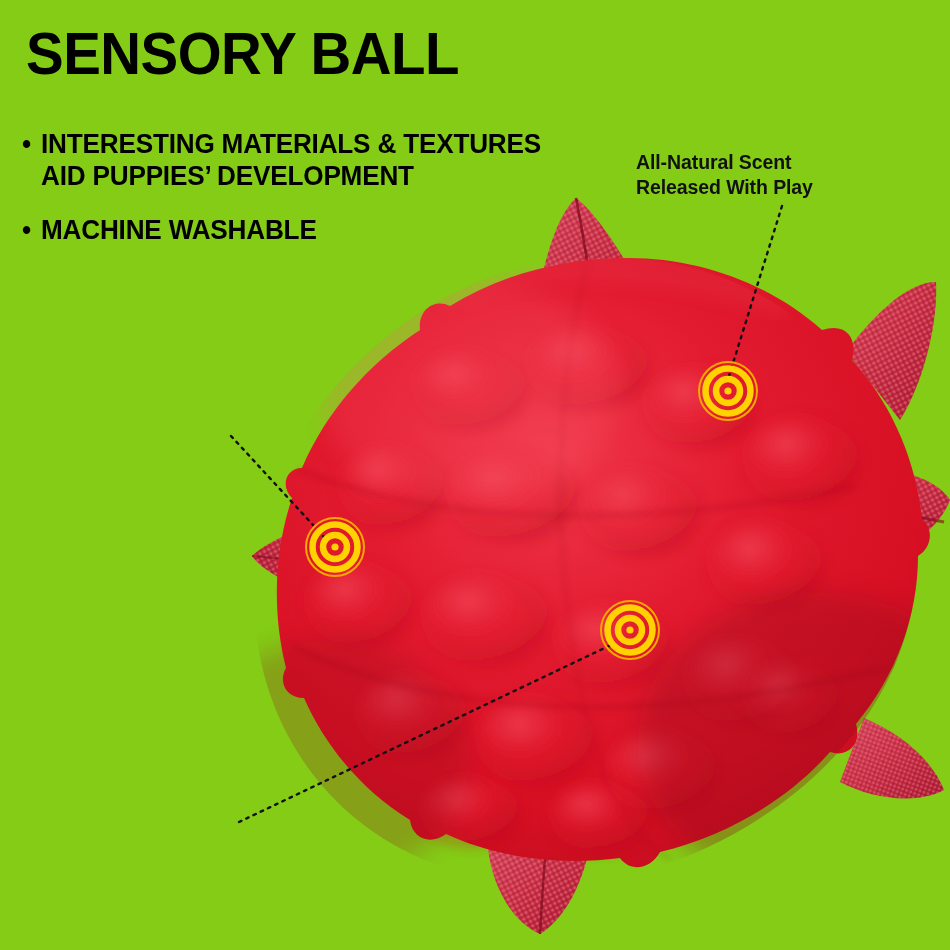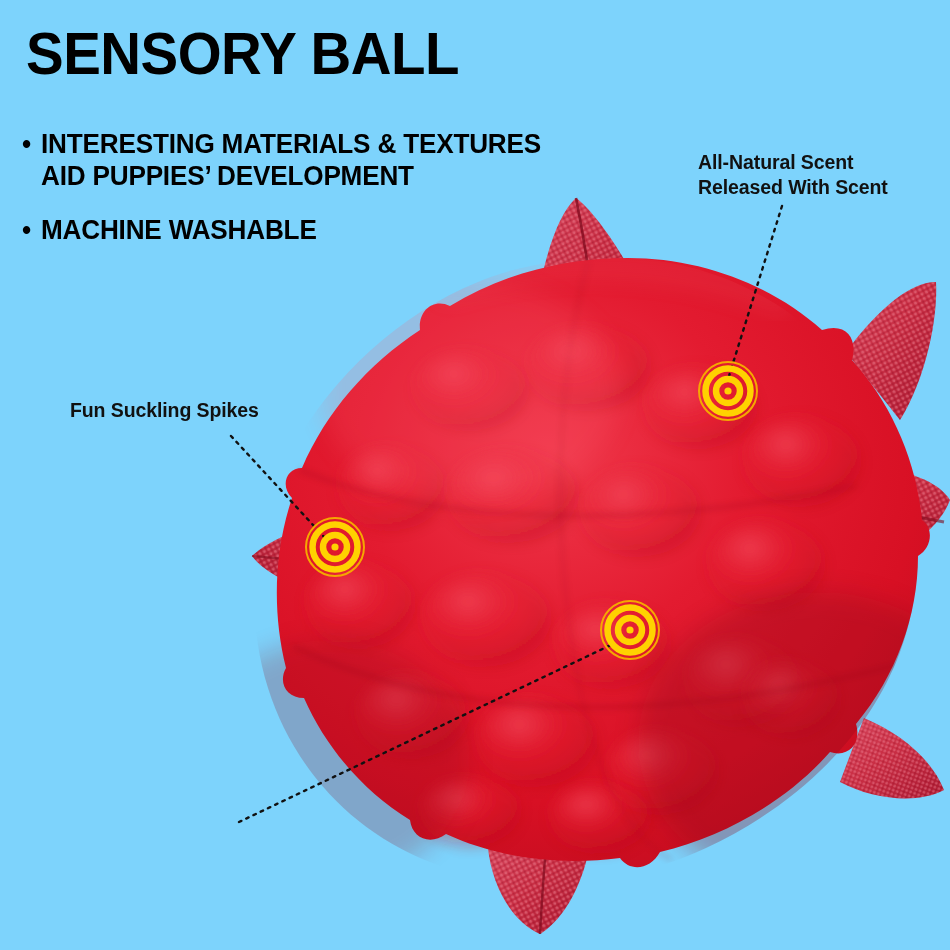--- a/index.html
+++ b/index.html
@@ -4,21 +4,21 @@
 <style>
   html, body {
     margin: 0;
     padding: 0;
     background: #ffffff;
   }
   #stage {
     position: relative;
     width: 950px;
     height: 950px;
-    background: #7dd3fc;
+    background: #84cc16;
     overflow: hidden;
     font-family: "Liberation Sans", sans-serif;
     -webkit-font-smoothing: antialiased;
   }
 
   
   #headline {
     position: absolute;
     left: 26px;
     top: 24px;
@@ -62,21 +62,21 @@
   .callout {
     position: absolute;
     font-size: 19.5px;
     line-height: 1.28;
     font-weight: 700;
     color: #111111;
     letter-spacing: -0.1px;
     white-space: nowrap;
   }
   .callout .ln { display: block; }
-  #callout-scent  { left: 698px; top: 150px; }
+  #callout-scent  { left: 636px; top: 150px; }
   #callout-spikes { left: 70px;  top: 398px; }
   #callout-squeak { left: 62px;  top: 810px; }
 
   
   #product {
     position: absolute;
     left: 0; top: 0;
     width: 950px; height: 950px;
   }
 
@@ -301,21 +301,18 @@
       <span class="ln">AID PUPPIES’ DEVELOPMENT</span>
     </div>
     <div class="bullet">
       <span class="dot">•</span>
       <span class="ln">MACHINE WASHABLE</span>
     </div>
   </div>
 
   <div class="callout" id="callout-scent">
     <span class="ln">All-Natural Scent</span>
-    <span class="ln">Released With Scent</span>
-  </div>
-
-  <div class="callout" id="callout-spikes">
-    <span class="ln">Fun Suckling Spikes</span>
-  </div>
+    <span class="ln">Released With Play</span>
+  </div>
+
 
 
 </div>
 
 </body></html>

